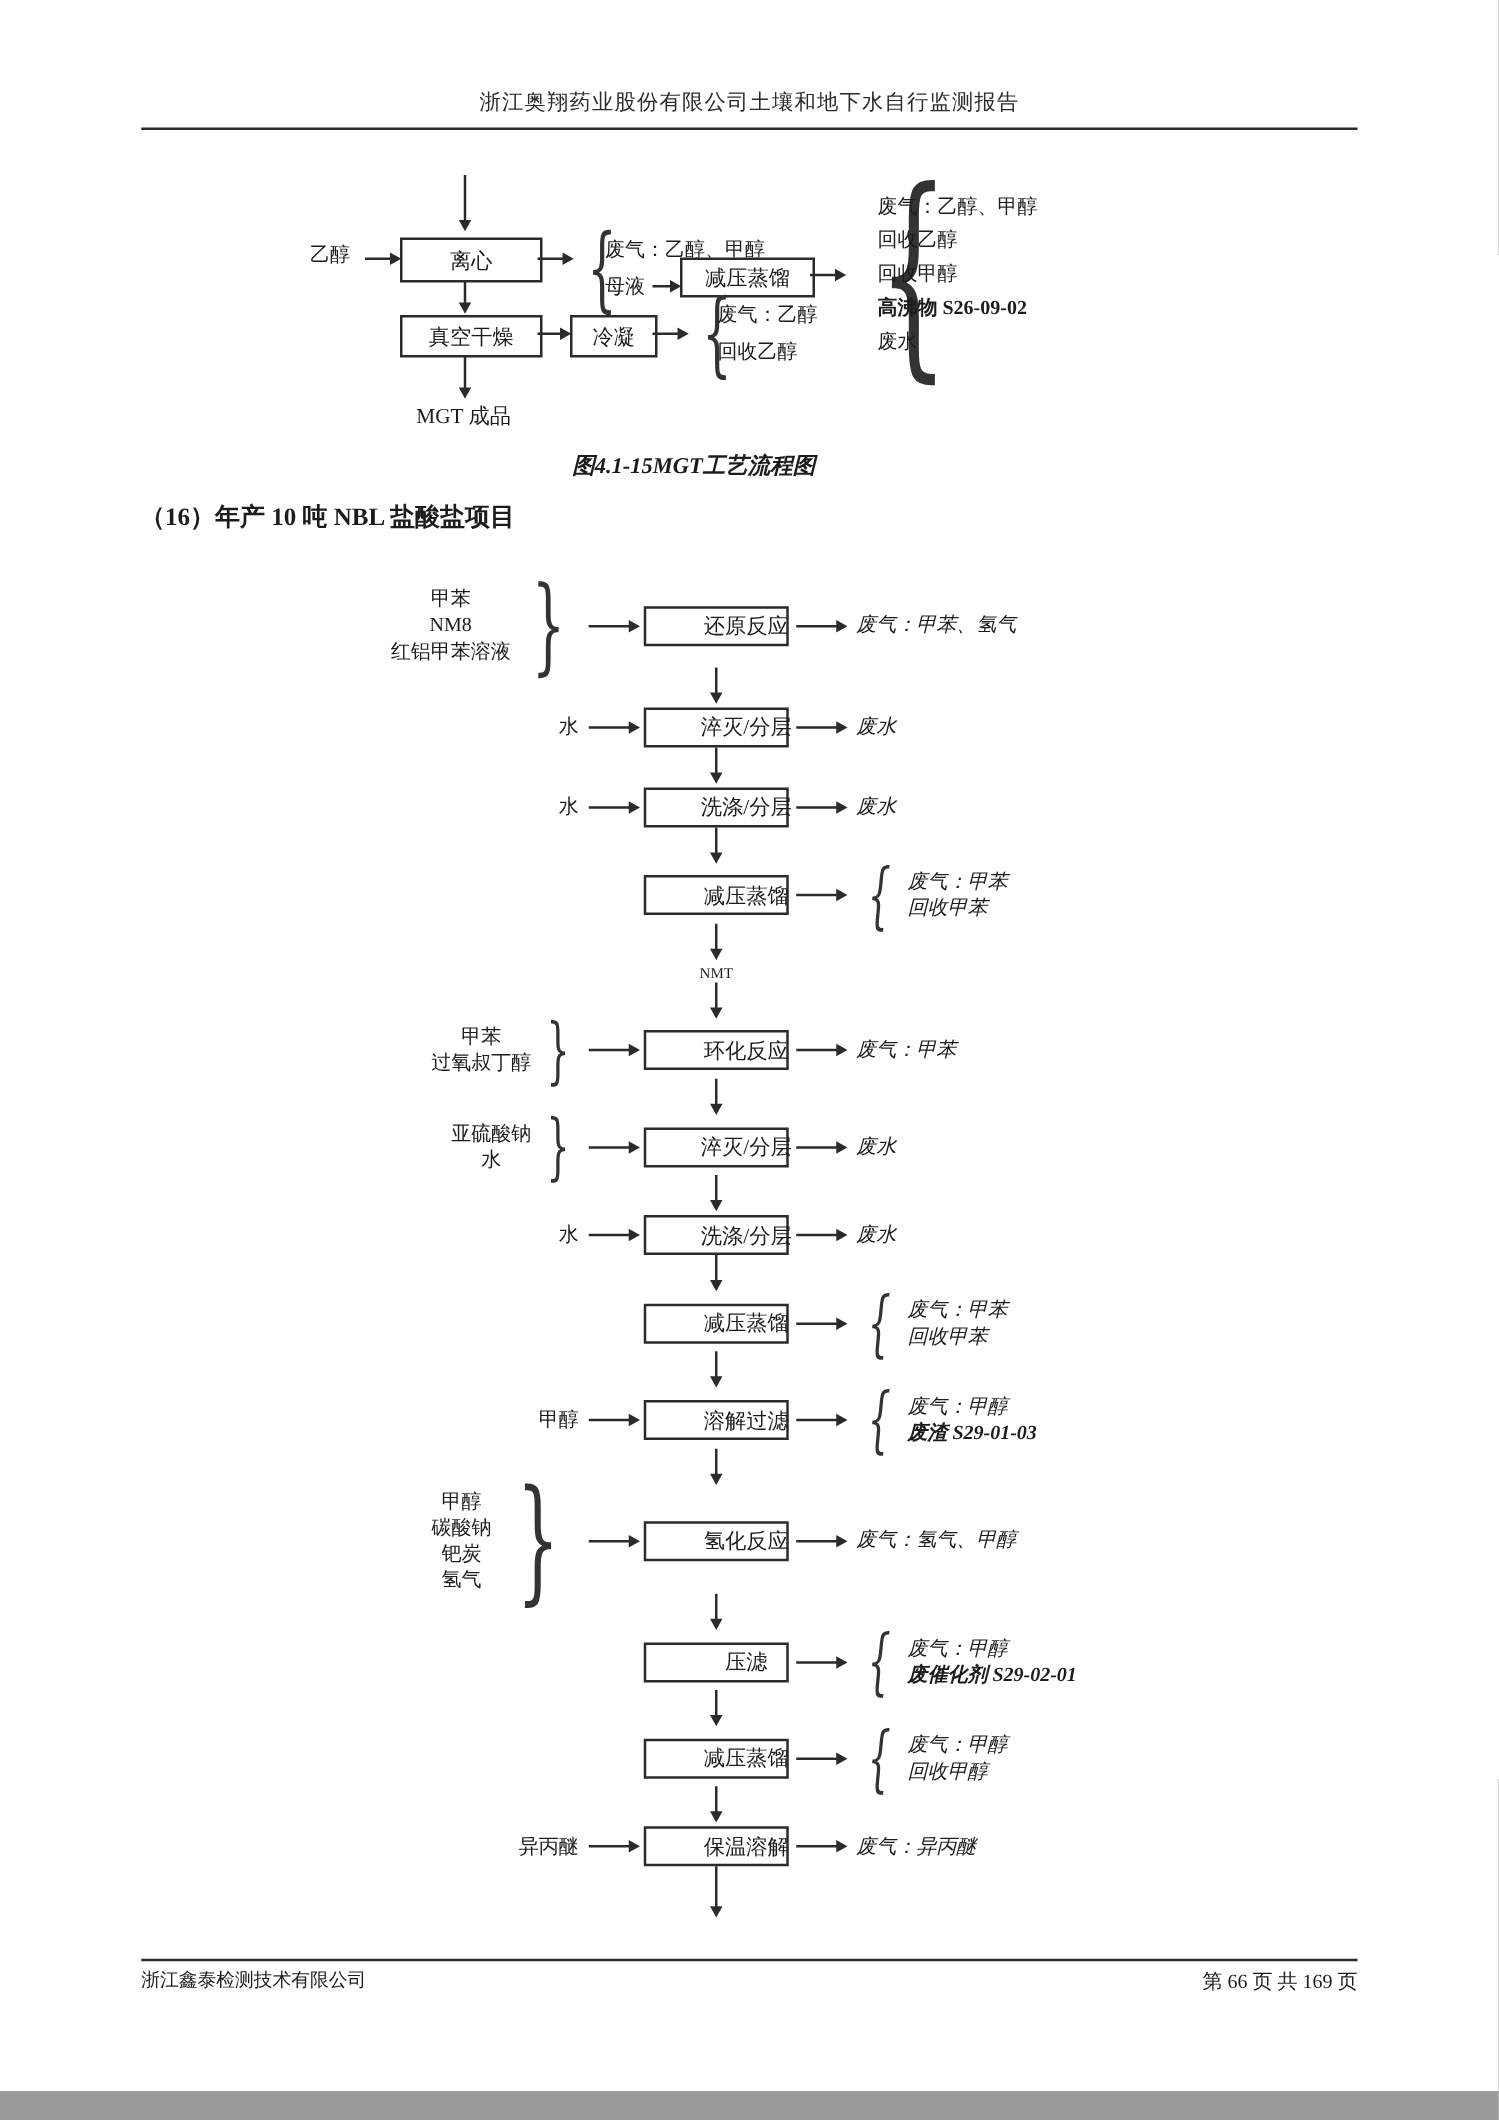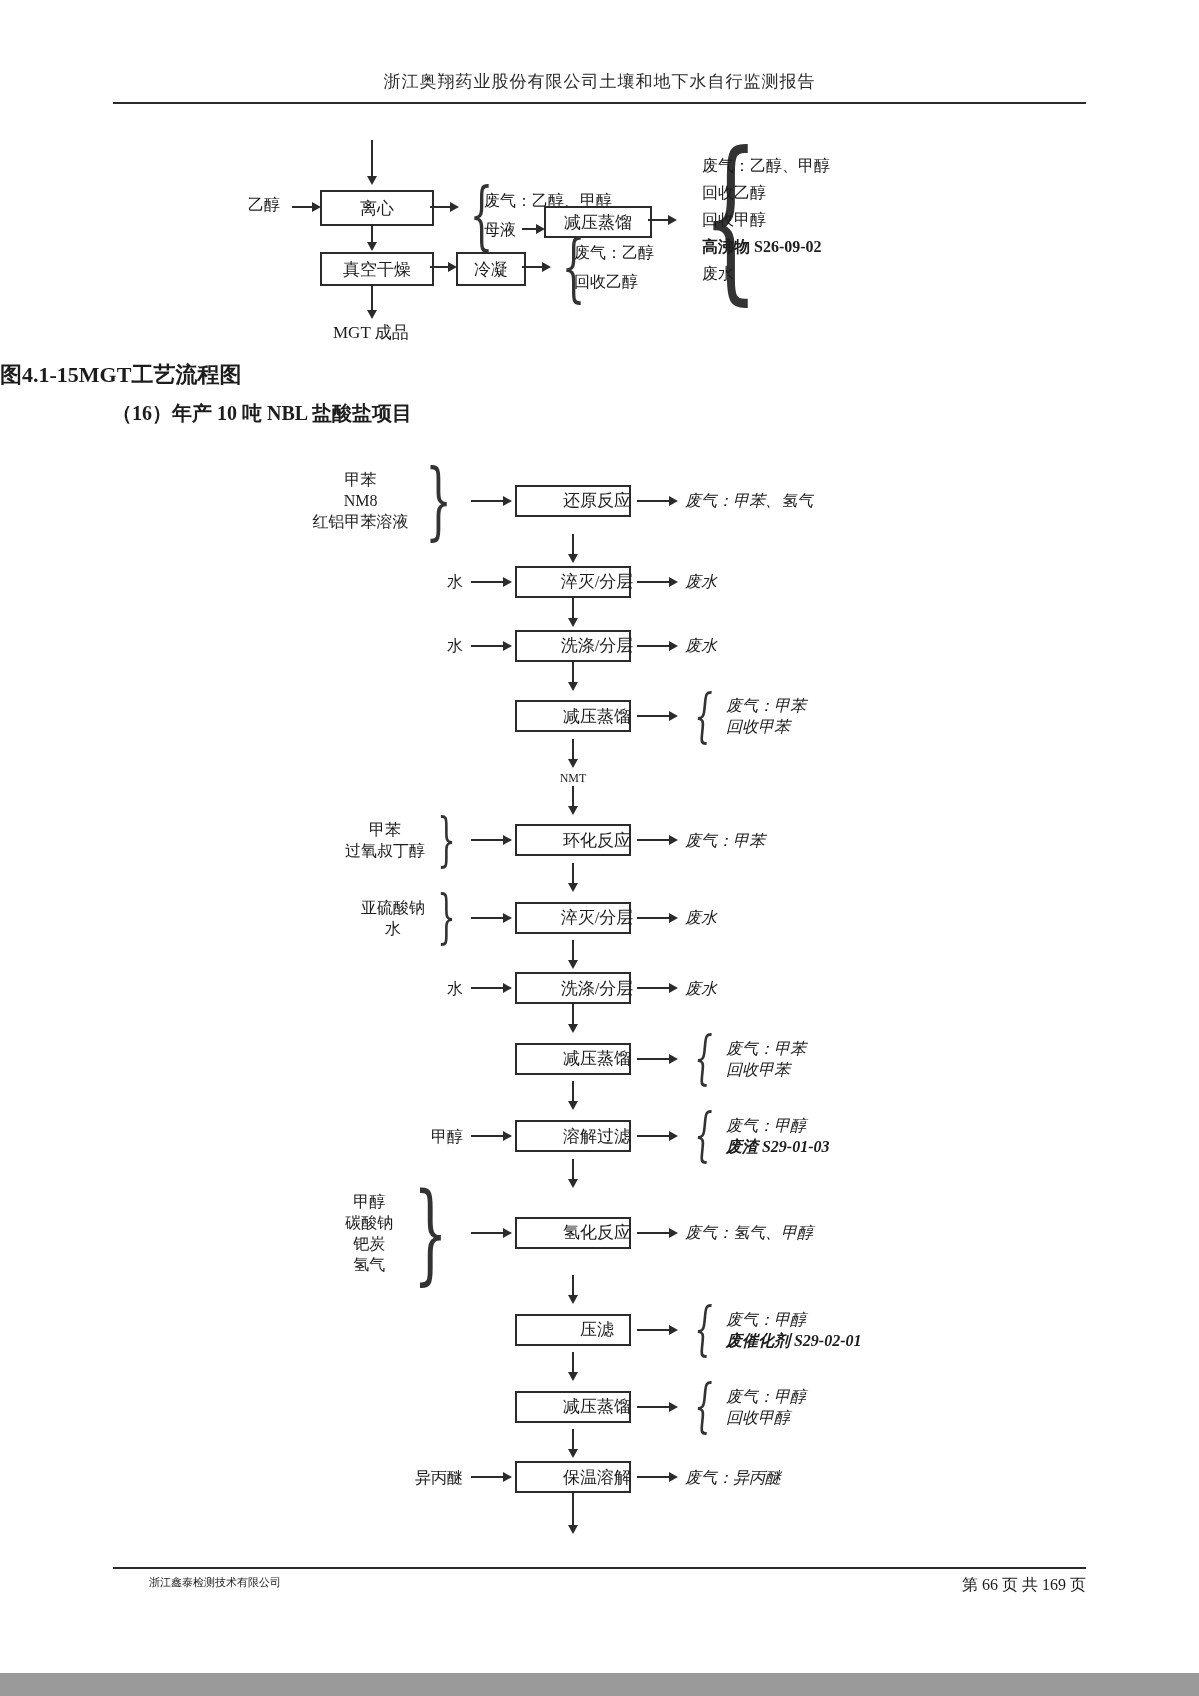--- a/index.html
+++ b/index.html
@@ -5,39 +5,39 @@
   html,body{margin:0;padding:0;background:#9a9a9a;}
   .page{
     position:relative;width:1199px;height:1673px;margin:0 auto;background:#ffffff;
     font-family:"Liberation Serif","DejaVu Serif",serif;color:#1c1c1c;overflow:hidden;
   }
   
   .header-title{position:absolute;left:0;top:70px;width:100%;text-align:center;font-size:17px;color:#2a2a2a;letter-spacing:1px;}
   .rule{position:absolute;left:113px;width:973px;height:2px;background:#2b2b2b;}
   .header-rule{top:102px;}
   .footer-rule{top:1567px;}
-  .footer-left{position:absolute;left:113px;top:1575px;font-size:11px;margin-left:36px;}
+  .footer-left{position:absolute;left:113px;top:1575px;font-size:15px;}
   .footer-right{position:absolute;right:113px;top:1575px;font-size:16px;}
 
   
   .tl{font-size:16px;line-height:21px;white-space:nowrap;display:block;}
   .b{font-weight:bold;}
   .fbox{border:2px solid #2b2b2b;background:#fff;display:flex;align-items:center;justify-content:center;font-size:17px;white-space:nowrap;}
   .abs{position:absolute;}
   .ha{position:absolute;height:2px;background:#2b2b2b;}
   .ha::after{content:"";position:absolute;right:-3px;top:-4px;width:0;height:0;
     border-left:9px solid #2b2b2b;border-top:5px solid transparent;border-bottom:5px solid transparent;}
   .va{position:absolute;width:2px;background:#2b2b2b;}
   .va::after{content:"";position:absolute;bottom:-3px;left:-4px;width:0;height:0;
     border-top:9px solid #2b2b2b;border-left:5px solid transparent;border-right:5px solid transparent;}
   .brace{font-family:"DejaVu Serif",serif;line-height:0.78;color:#333;display:inline-block;transform:scaleX(.5);transform-origin:center;font-weight:400;}
 
   
   .mgt{position:absolute;left:240px;top:140px;width:760px;height:230px;}
-  .mgt-caption{position:absolute;left:0;top:360px;width:1110px;font-size:22px;font-weight:bold;}
+  .mgt-caption{position:absolute;left:0;top:360px;width:1110px;text-align:center;font-size:18px;font-weight:bold;font-style:italic;}
   .outcol{position:absolute;}
   .outcol .tl{line-height:27px;}
 
   
   .nbl-heading{position:absolute;left:112px;top:400px;font-size:20px;font-weight:bold;}
   .nbl{position:absolute;left:165px;top:468px;width:980px;}
   .step{display:grid;grid-template-columns:300px 50px 116px 50px 1fr;align-items:center;}
   .cell-in{display:flex;justify-content:flex-end;align-items:flex-start;}
   .ing{display:flex;align-items:center;gap:3px;}
   .ilines{text-align:center;}

